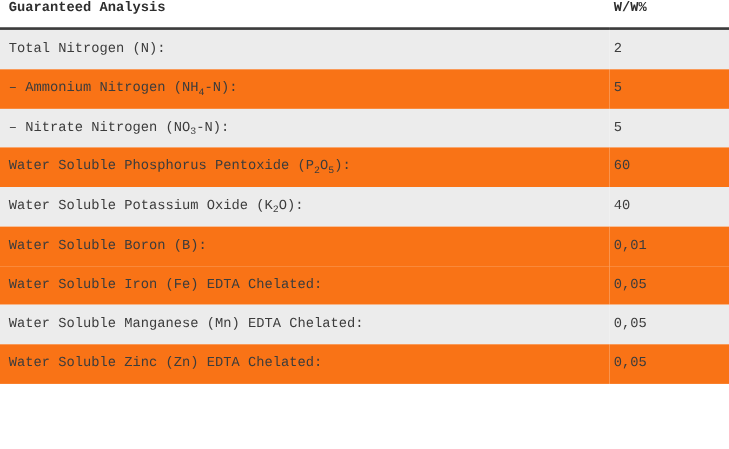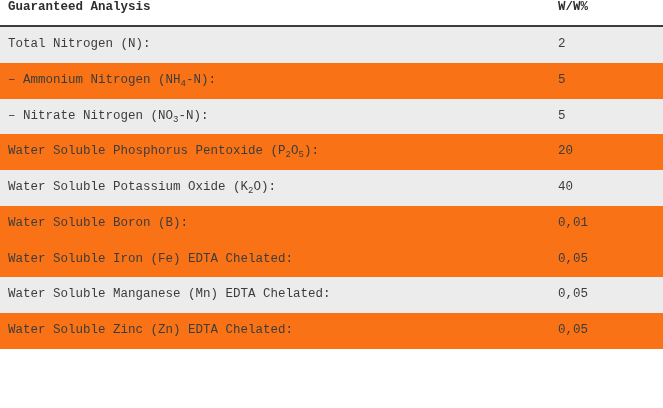--- a/index.html
+++ b/index.html
@@ -87,21 +87,21 @@
         <tr class="plain">
           <td class="label-col">– Ammonium Nitrogen (NH<sub>4</sub>-N):</td>
           <td class="value-col">5</td>
         </tr>
         <tr class="shaded">
           <td class="label-col">– Nitrate Nitrogen (NO<sub>3</sub>-N):</td>
           <td class="value-col">5</td>
         </tr>
         <tr class="plain">
           <td class="label-col">Water Soluble Phosphorus Pentoxide (P<sub>2</sub>O<sub>5</sub>):</td>
-          <td class="value-col">20</td>
+          <td class="value-col">60</td>
         </tr>
         <tr class="shaded">
           <td class="label-col">Water Soluble Potassium Oxide (K<sub>2</sub>O):</td>
           <td class="value-col">40</td>
         </tr>
         <tr class="plain">
           <td class="label-col">Water Soluble Boron (B):</td>
           <td class="value-col">0,01</td>
         </tr>
         <tr class="plain">

